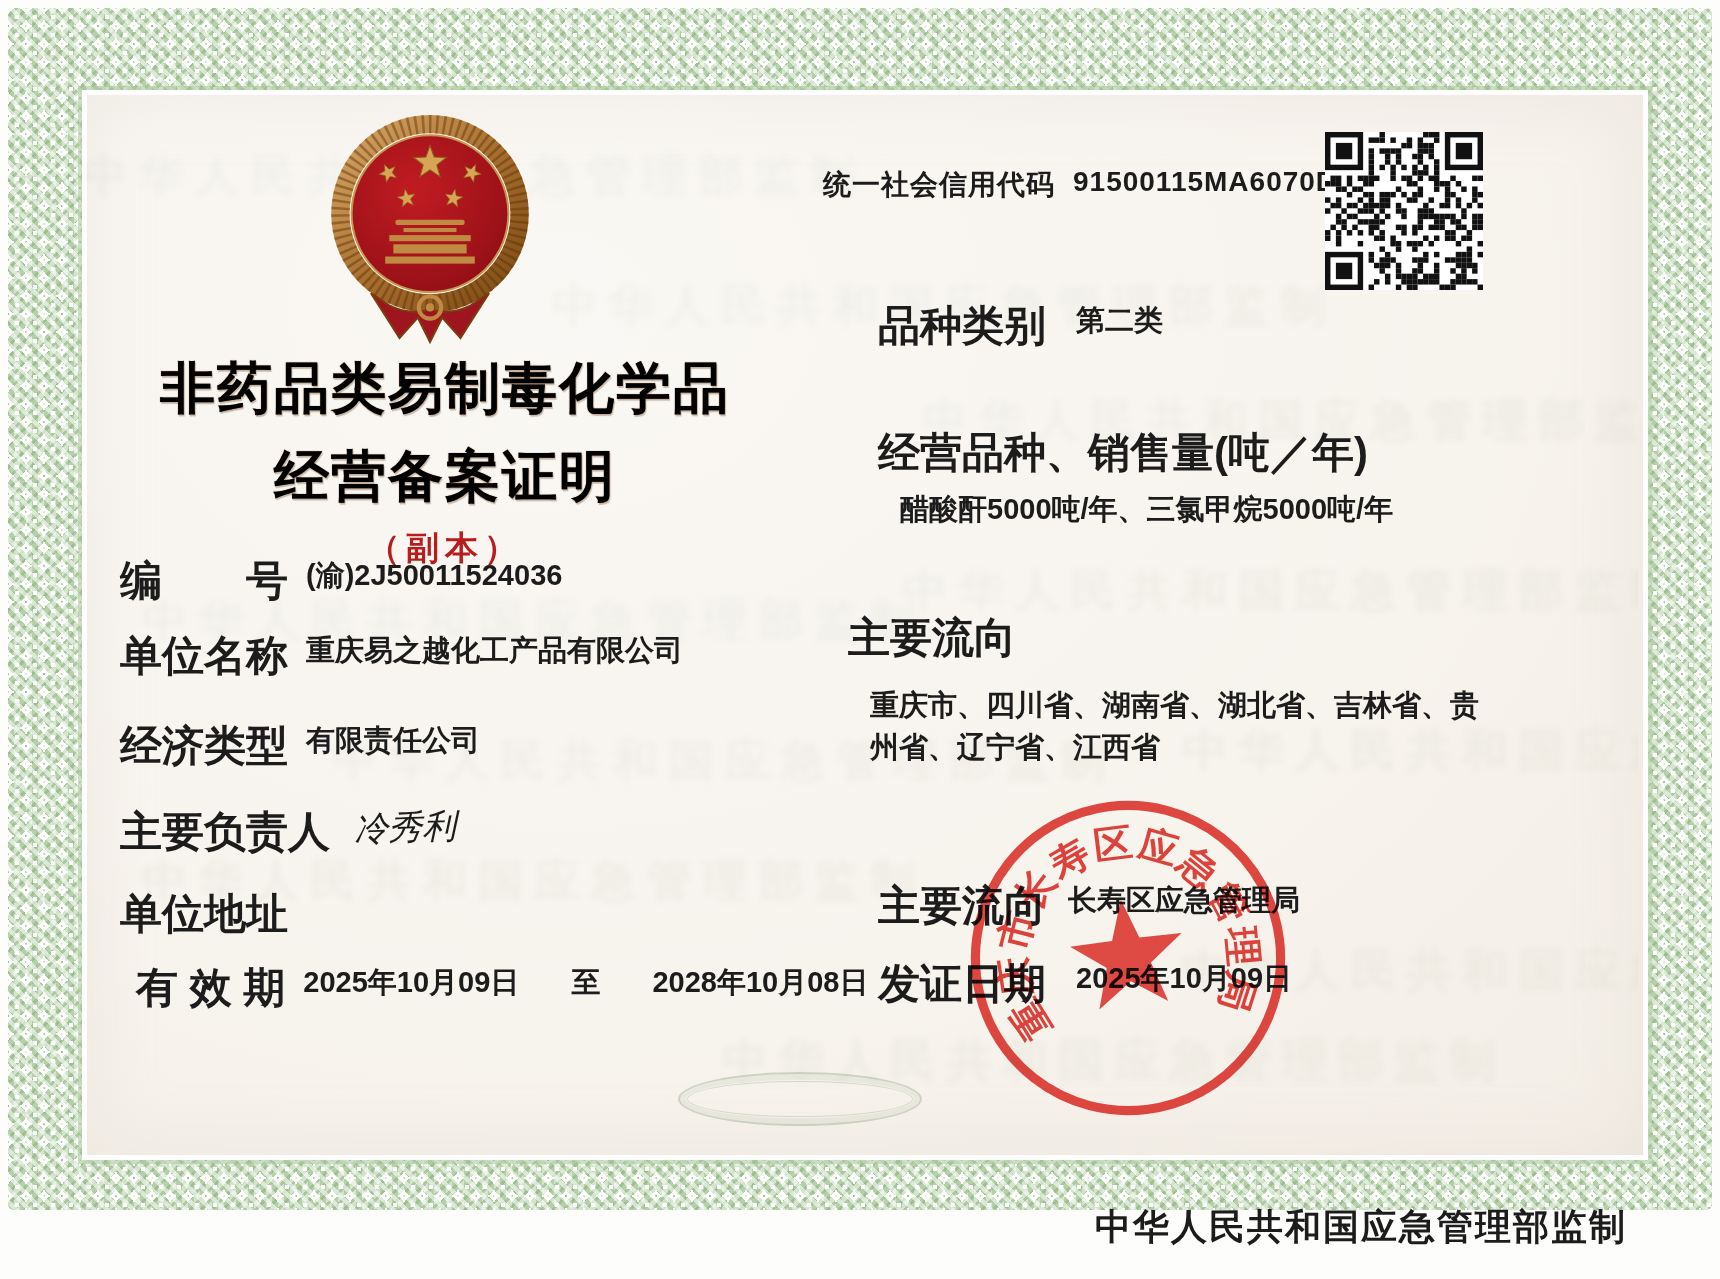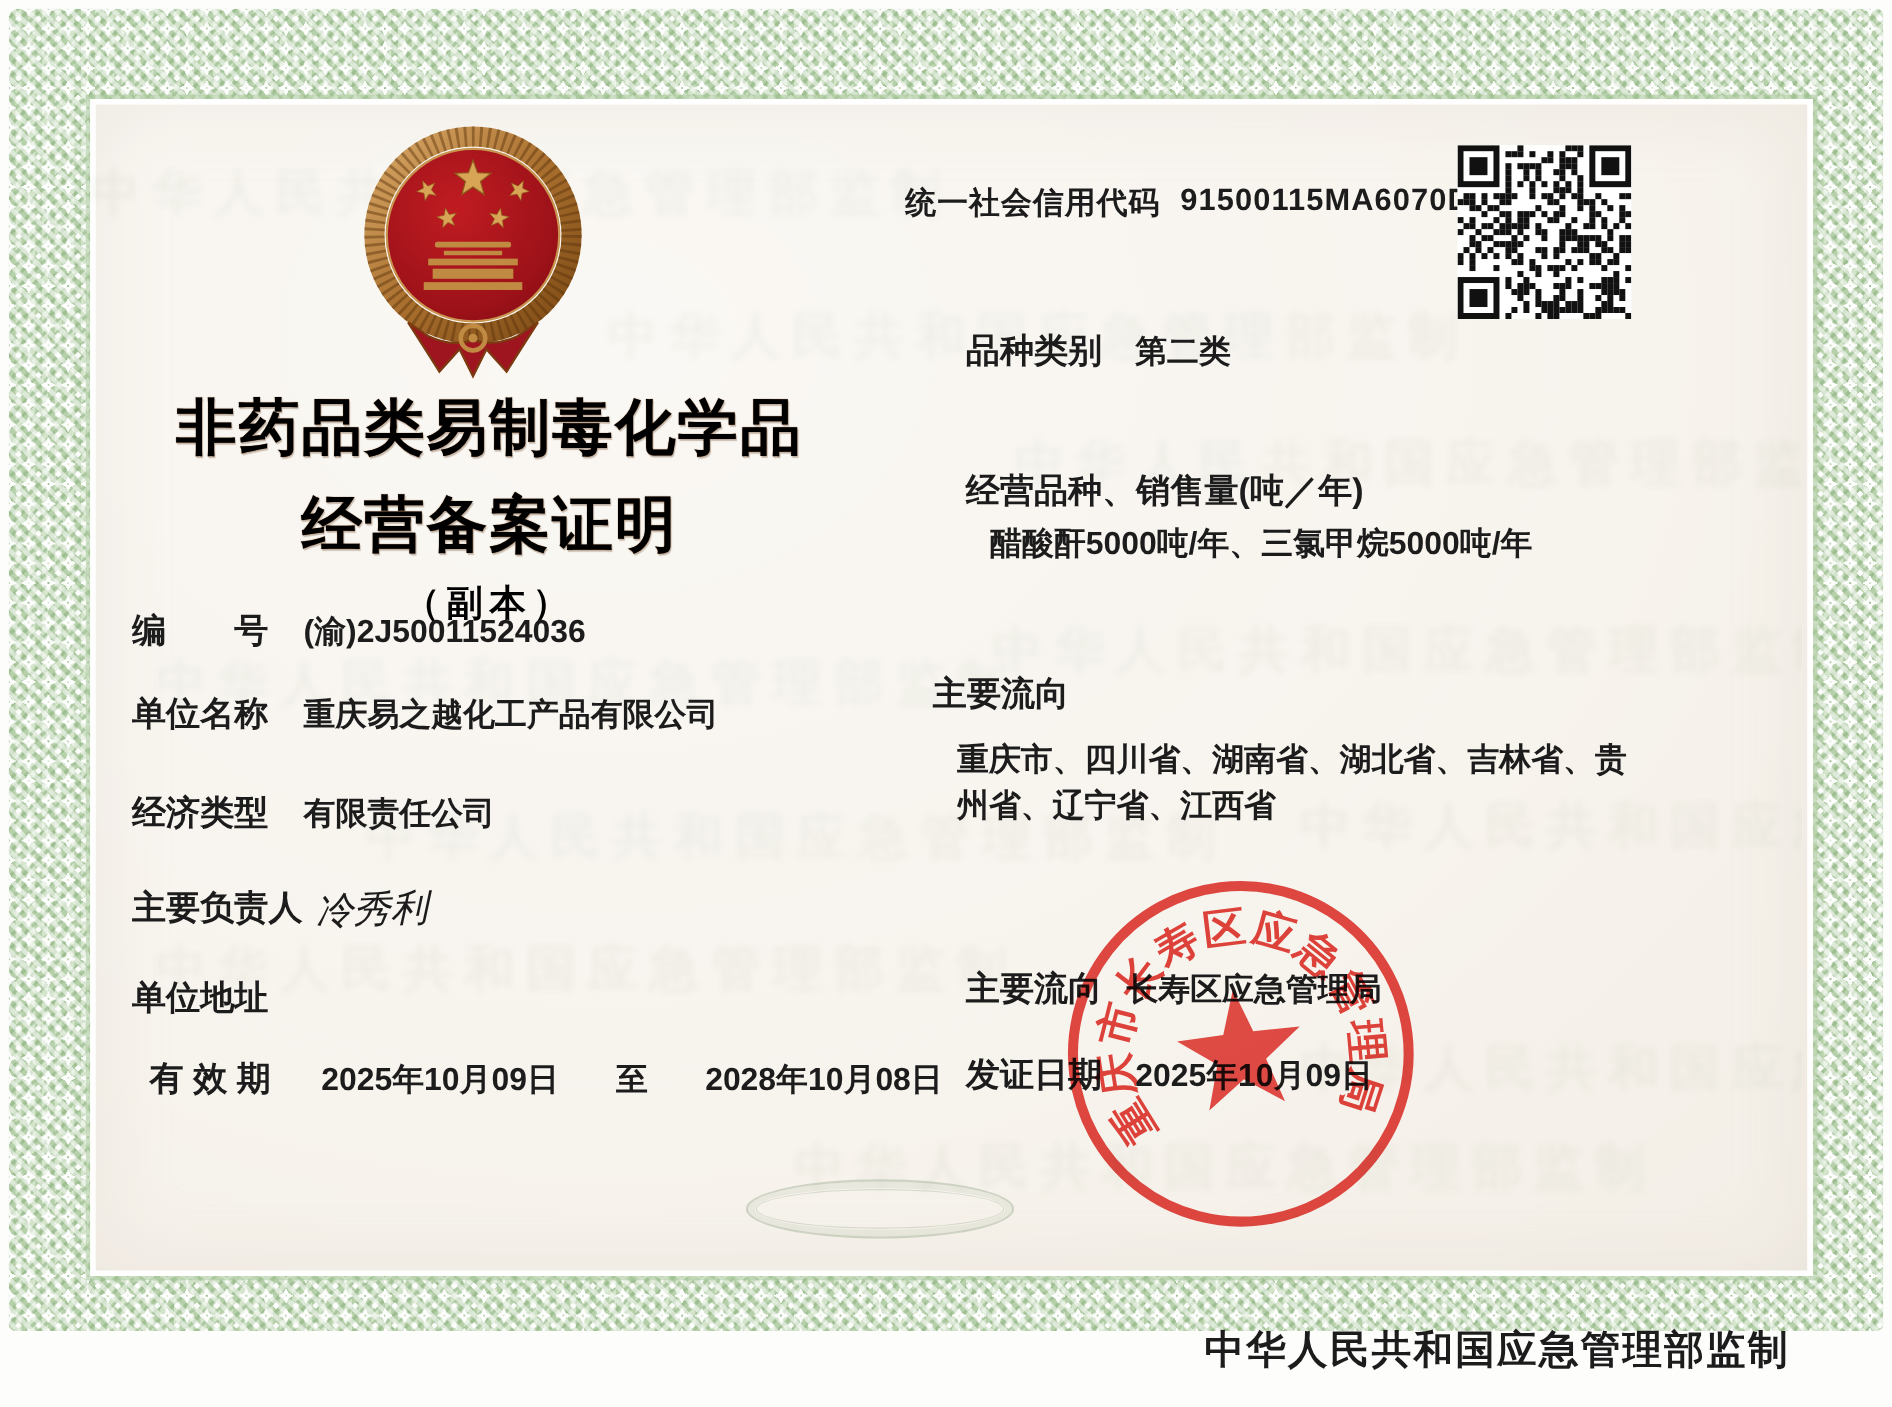--- a/index.html
+++ b/index.html
@@ -23,23 +23,23 @@
   .wm{position:absolute;left:82px;top:90px;width:1556px;height:1060px;overflow:hidden;z-index:3;pointer-events:none;}
   .wm span{position:absolute;font-size:46px;font-weight:700;letter-spacing:10px;color:#5e7d57;
     opacity:.055;filter:blur(3px);white-space:nowrap;}
   
   .abs{position:absolute;z-index:4;}
   .credit{left:823px;top:166px;font-size:28px;font-weight:700;letter-spacing:1px;display:flex;gap:18px;}
   .titlebox{left:95px;top:352px;width:700px;text-align:center;}
   .t1,.t2{font-size:55px;font-weight:900;letter-spacing:2px;color:#000000;
     text-shadow:1px 2px 1px rgba(80,40,8,.28), 0 0 1px #6e3a10;}
   .t2{margin-top:14px;}
-  .sub{margin-top:12px;font-size:33px;font-weight:700;letter-spacing:6px;color:#000000;}
+  .sub{margin-top:12px;font-size:33px;font-weight:700;letter-spacing:6px;color:#b91c1c;}
   .row{position:absolute;z-index:4;display:flex;align-items:flex-start;}
-  .lbl{font-size:31px;font-weight:800;white-space:nowrap;}
+  .lbl{font-size:42px;font-weight:800;white-space:nowrap;}
   .lblw{min-width:138px;margin-right:18px;}
   .val{font-size:29px;font-weight:700;padding-top:2px;line-height:1.4;}
   .val-hand{font-size:34px;font-weight:500;font-style:italic;transform:rotate(-2deg);padding-top:0;}
   .val-addr{white-space:pre-line;width:580px;}
   .val-flow{width:615px;line-height:1.45;}
   .indent{padding-left:22px;}
   .gapv{margin-right:52px;}
   
   .stamp{left:950px;top:780px;width:356px;height:356px;z-index:5;transform:rotate(-7deg);
     opacity:.9;mix-blend-mode:multiply;}
@@ -434,21 +434,21 @@
   </div>
   <div class="row" style="left:120px;top:718px">
     <span class="lbl lblw">经济类型</span>
     <span class="val">有限责任公司</span>
   </div>
   <div class="row" style="left:120px;top:628px">
     <span class="lbl lblw">单位名称</span>
     <span class="val">重庆易之越化工产品有限公司</span>
   </div>
   <div class="row" style="left:120px;top:804px">
-    <span class="lbl" style="margin-right:12px">主要负责人</span>
+    <span class="lbl" style="margin-right:24px">主要负责人</span>
     <span class="val val-hand">冷秀利</span>
   </div>
   <div class="row" style="left:120px;top:886px">
     <span class="lbl lblw">单位地址</span>
   </div>
   <div class="row" style="left:136px;top:960px">
     <span class="lbl lblw">有 效 期</span>
     <span class="val gapv">2025年10月09日</span>
     <span class="val gapv" style="font-weight:800">至</span>
     <span class="val">2028年10月08日</span>

